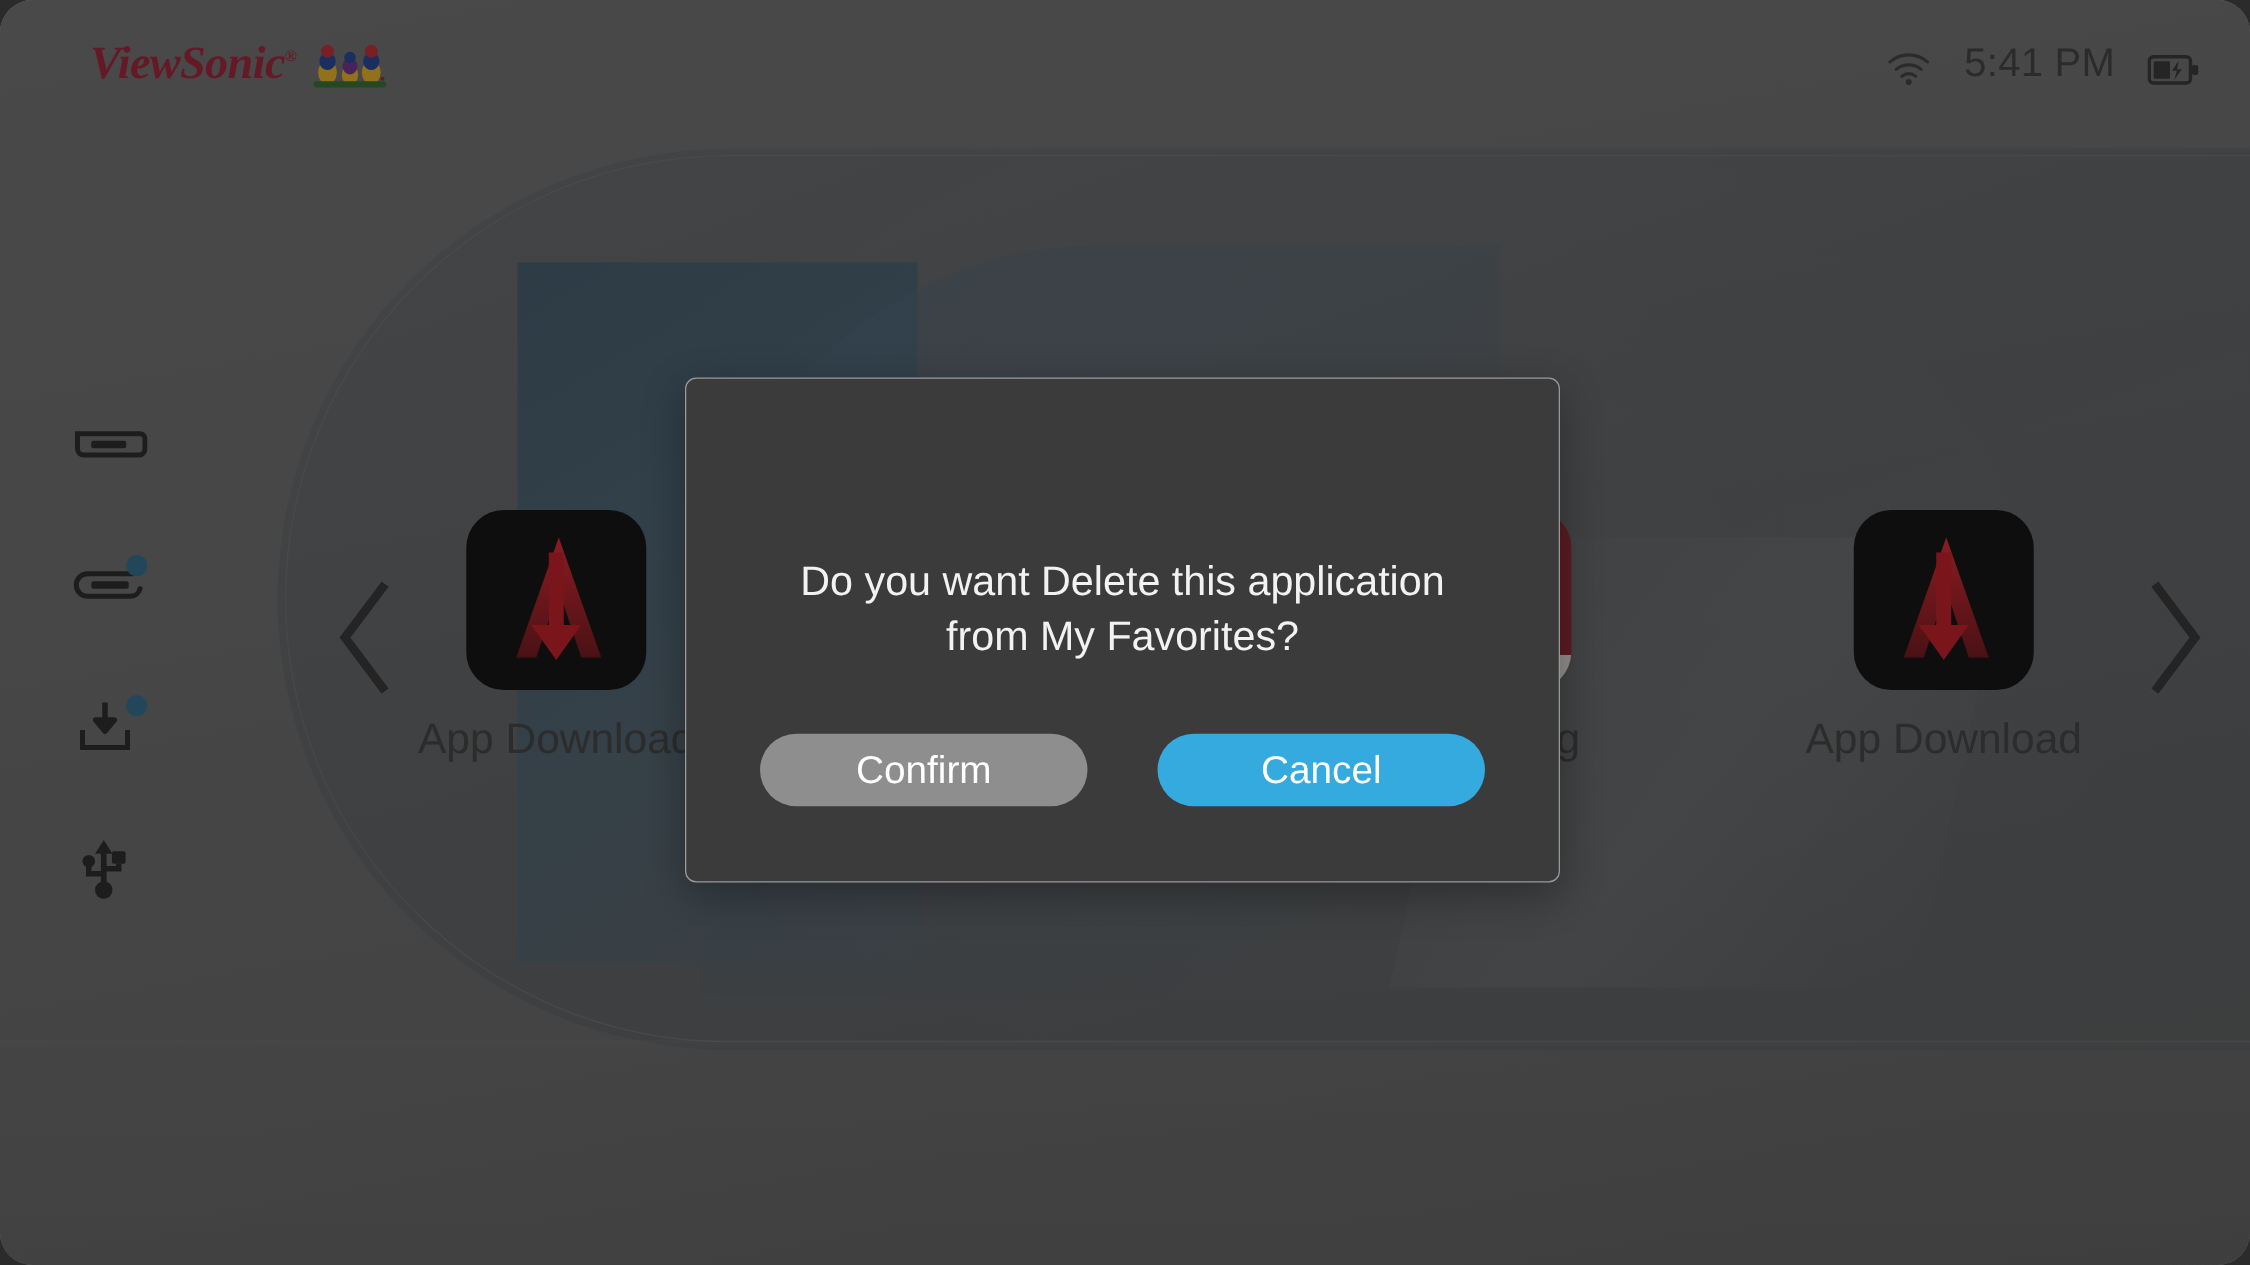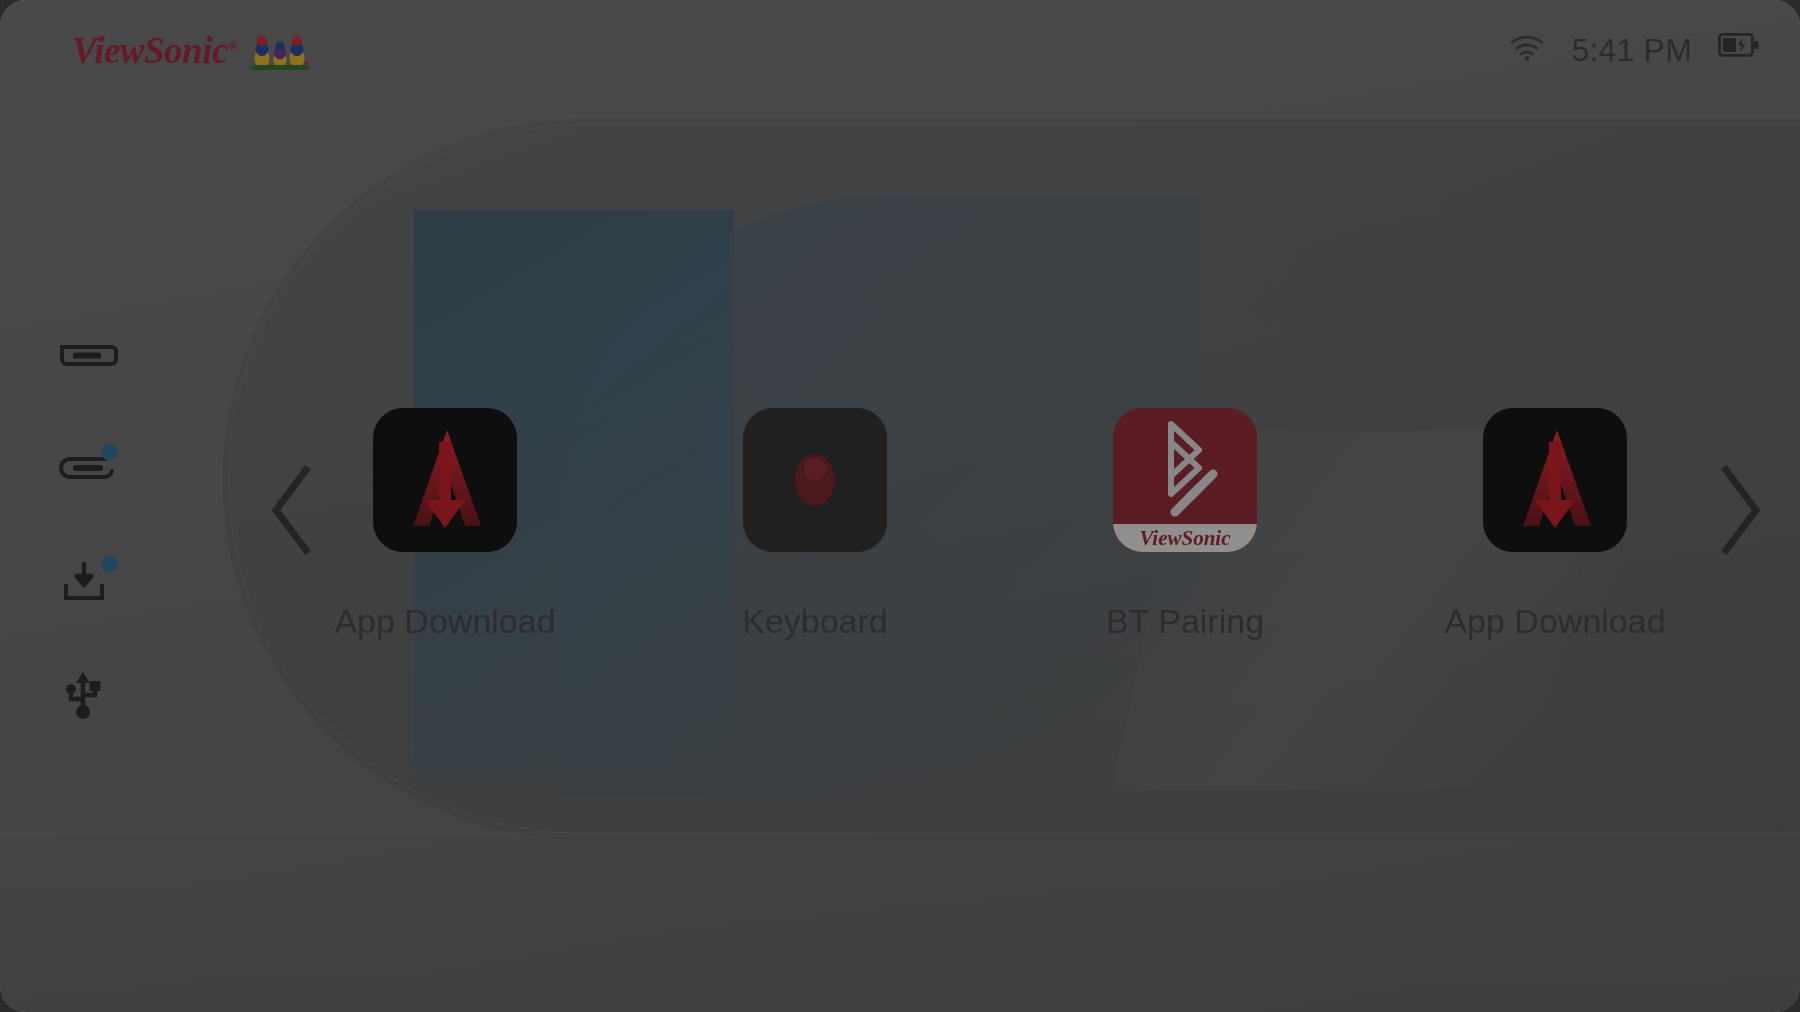--- a/index.html
+++ b/index.html
@@ -105,21 +105,21 @@
     font-weight: bold;
     font-style: italic;
     font-size: 37px;
     letter-spacing: -0.5px;
     color: #9e1b32;
     position: relative;
   }
   .brand-word sup { font-size: 13px; vertical-align: super; font-style: normal; }
   .brand-birds { display: block; margin-top: 4px; }
 
-  .status-right { display: flex; align-items: flex-start; gap: 26px; }
+  .status-right { display: flex; align-items: flex-end; gap: 26px; }
   .clock {
     font-size: 32px;
     color: #3a3a3a;
     letter-spacing: 0.2px;
     font-weight: normal;
   }
 
   
   .rail {
     position: absolute;
@@ -191,21 +191,21 @@
     display: flex;
     align-items: center;
     justify-content: center;
     overflow: hidden;
     position: relative;
   }
   .app-icon.dl   { background: #080808; }
   .app-icon.kbd  { background: #262626; }
   .app-icon.bt   { background: #8d1f2c; }
   .app-label {
-    margin-top: 50px;
+    margin-top: 20px;
     font-size: 34px;
     color: #3b3b3b;
     white-space: nowrap;
     text-align: center;
   }
 
   
   .scrim {
     position: absolute;
     inset: 0;
@@ -418,14 +418,21 @@
           </svg>
         </div>
         <div class="app-label">App Download</div>
       </div>
 
     </div>
   </div>
 
   <div class="scrim"></div>
 
+  <div class="dialog">
+    <div class="dialog-message">Do you want Delete this application from My Favorites?</div>
+    <div class="dialog-actions">
+      <button class="btn btn-confirm">Confirm</button>
+      <button class="btn btn-cancel">Cancel</button>
+    </div>
+  </div>
 
 </div>
 
 </body></html>

